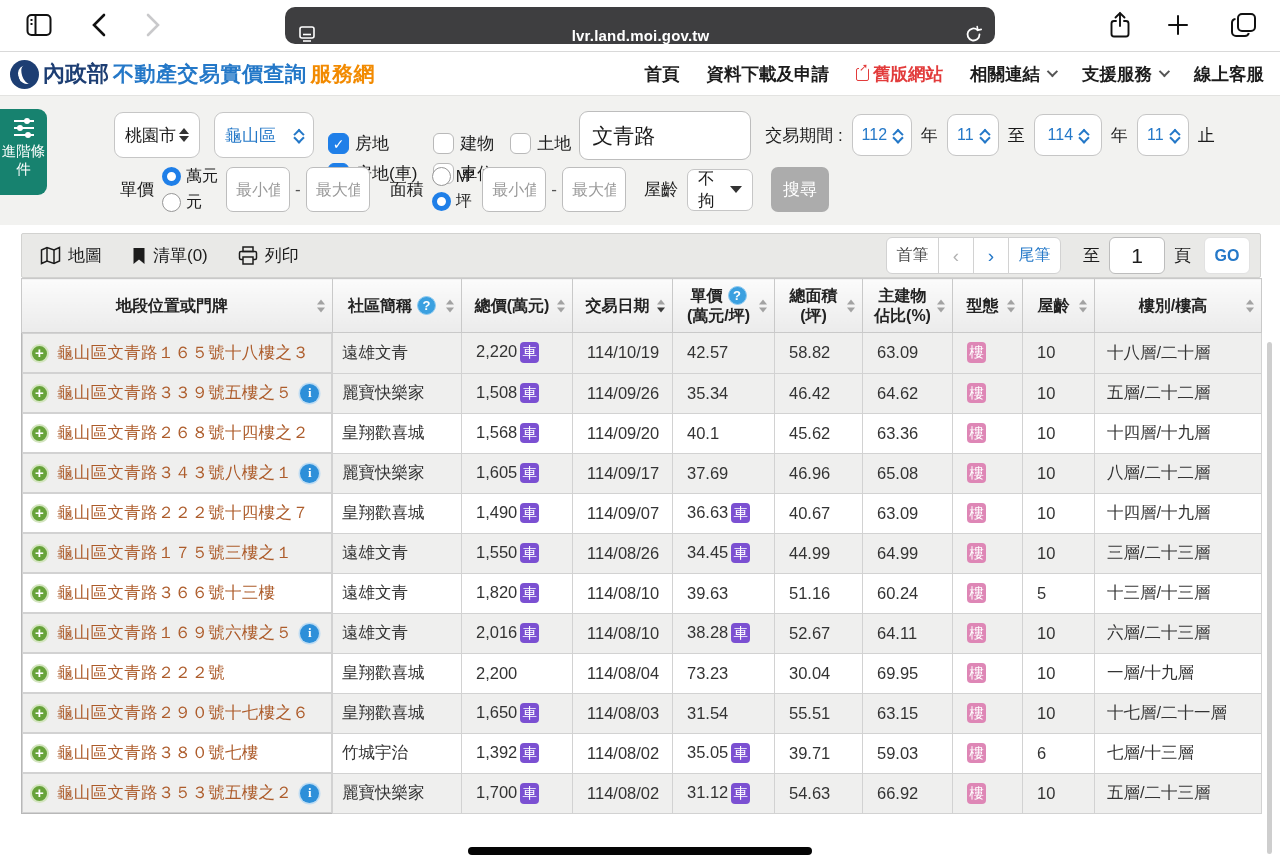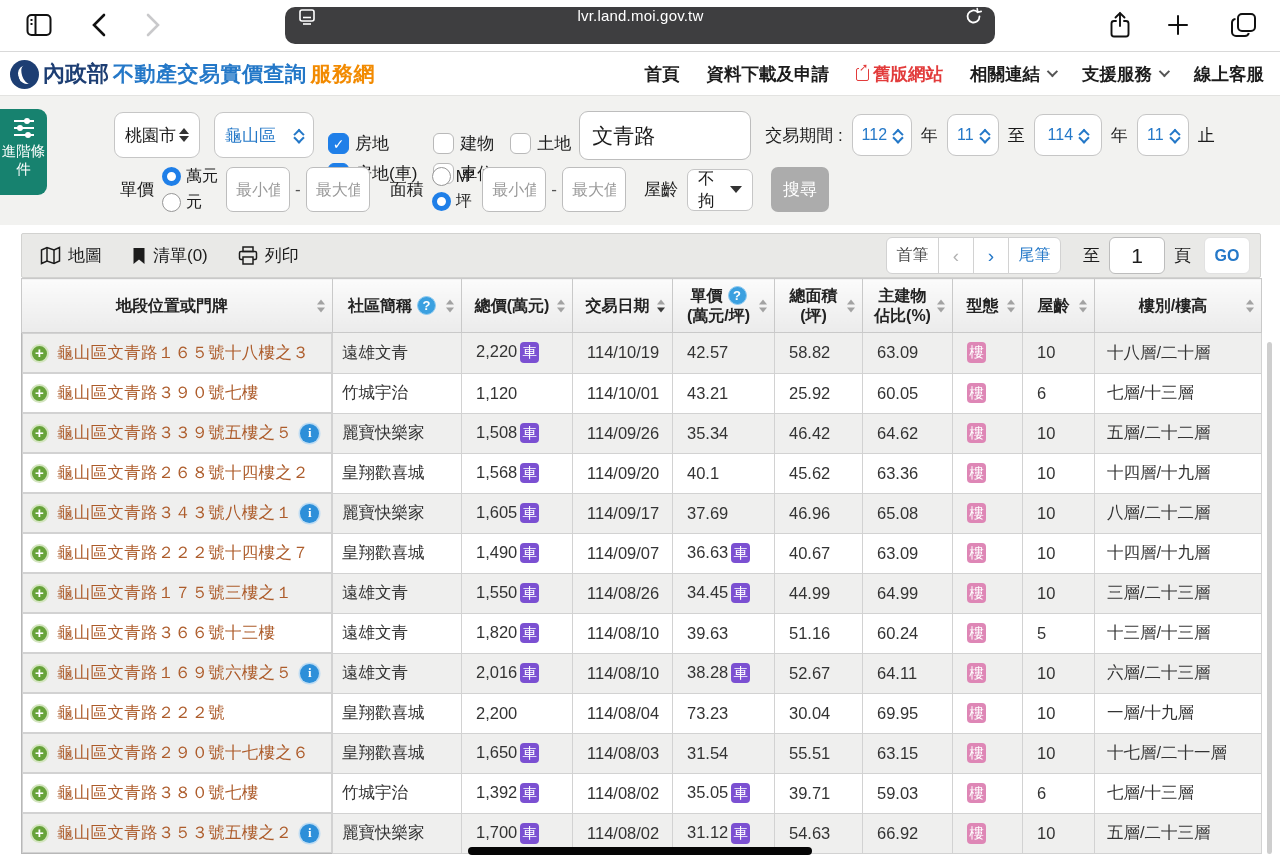--- a/index.html
+++ b/index.html
@@ -5,21 +5,21 @@
   * { margin:0; padding:0; box-sizing:border-box; }
   html,body { background:#888; }
   body { font-family:"Liberation Sans","DejaVu Sans",sans-serif; }
   .screen { position:relative; width:1280px; height:861px; background:#fff; overflow:hidden; margin:0 auto; }
 
   
   .browser-bar { position:absolute; top:0; left:0; width:1280px; height:52px; background:#fff;
     border-bottom:1px solid #d9d9d9; }
   .bb-icon { position:absolute; top:14px; cursor:pointer; }
   .url-pill { position:absolute; left:285px; top:7px; width:710px; height:37px; background:#3e3e40;
-    border-radius:10px; display:flex; align-items:flex-start; padding:0 12px; }
+    border-radius:10px; display:flex; align-items:flex-end; padding:0 12px;font-weight:bold; }
   .url-text { flex:1; text-align:center; color:#fff; font-size:15px; letter-spacing:.2px; }
 
   
   .site-header { position:absolute; top:53px; left:0; width:1280px; height:42px; background:#fff;
     display:flex; align-items:center; }
   .logo-wrap { display:flex; align-items:center; gap:4px; margin-left:10px;justify-content:center; }
   .logo-mark { width:29px; height:29px; border-radius:50%; background:#1d3e73; position:relative; flex:none; }
   .logo-mark::after { content:""; position:absolute; left:8px; top:5px; width:13px; height:19px;
     border-radius:50%; border-left:4px solid #fff; transform:rotate(-18deg); }
   .logo-agency { font-size:22px; font-weight:bold; color:#1d3e73; font-family:"Liberation Serif","DejaVu Serif",serif; }
@@ -506,36 +506,20 @@
       <td><span>2,220</span><span class="badge car">車</span></td>
       <td>114/10/19</td>
       <td><span>42.57</span></td>
       <td>58.82</td>
       <td>63.09</td>
       <td><span class="badge type">樓</span></td>
       <td>10</td>
       <td class="c-floor">十八層/二十層</td>
     </tr>
 
-    <tr class="even">
-      <td class="c-addr">
-        <span class="plus"></span>
-        <a class="addr">龜山區文青路３９０號七樓</a>
-
-      </td>
-      <td class="c-comm">竹城宇治</td>
-      <td><span>1,120</span></td>
-      <td>114/10/01</td>
-      <td><span>43.21</span></td>
-      <td>25.92</td>
-      <td>60.05</td>
-      <td><span class="badge type">樓</span></td>
-      <td>6</td>
-      <td class="c-floor">七層/十三層</td>
-    </tr>
 
     <tr class="odd">
       <td class="c-addr">
         <span class="plus"></span>
         <a class="addr">龜山區文青路３３９號五樓之５</a>
         <span class="info"></span>
       </td>
       <td class="c-comm">麗寶快樂家</td>
       <td><span>1,508</span><span class="badge car">車</span></td>
       <td>114/09/26</td>

